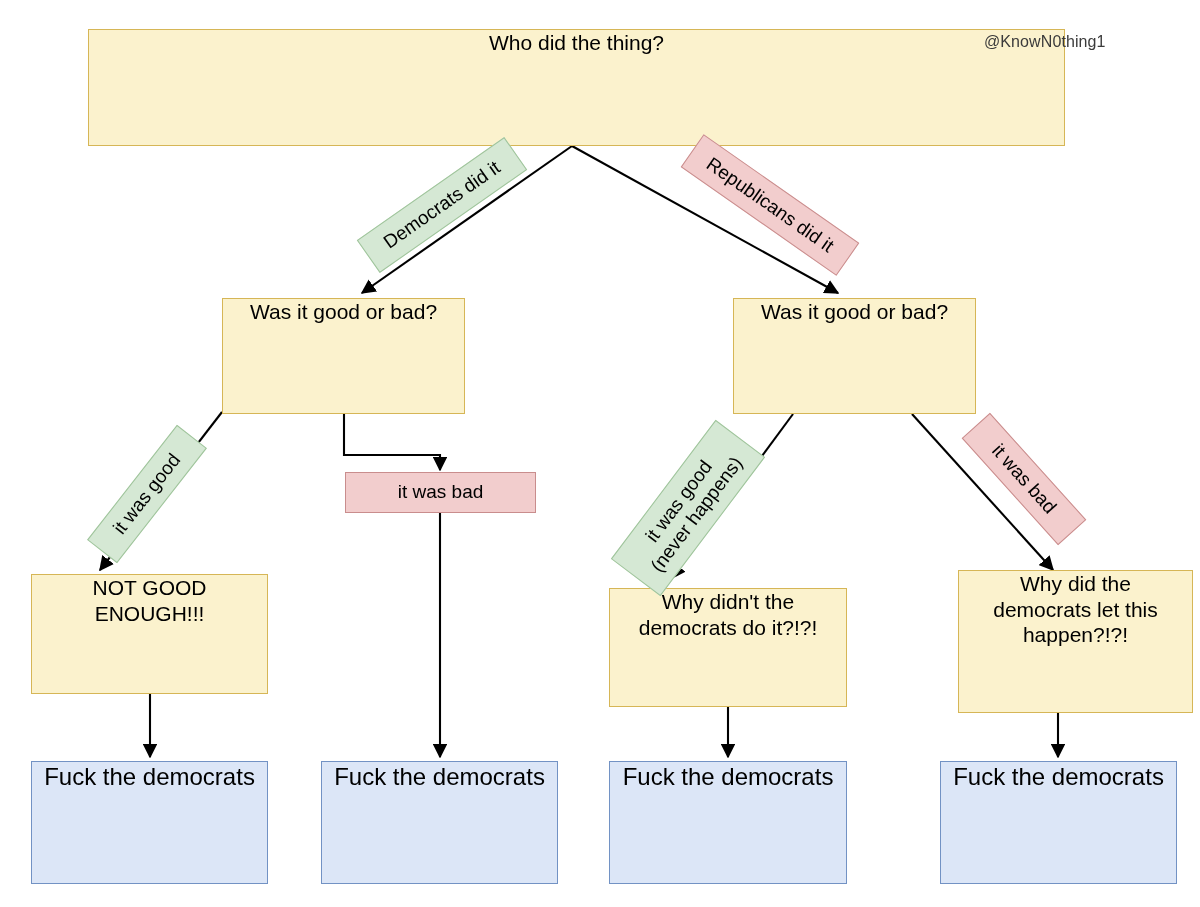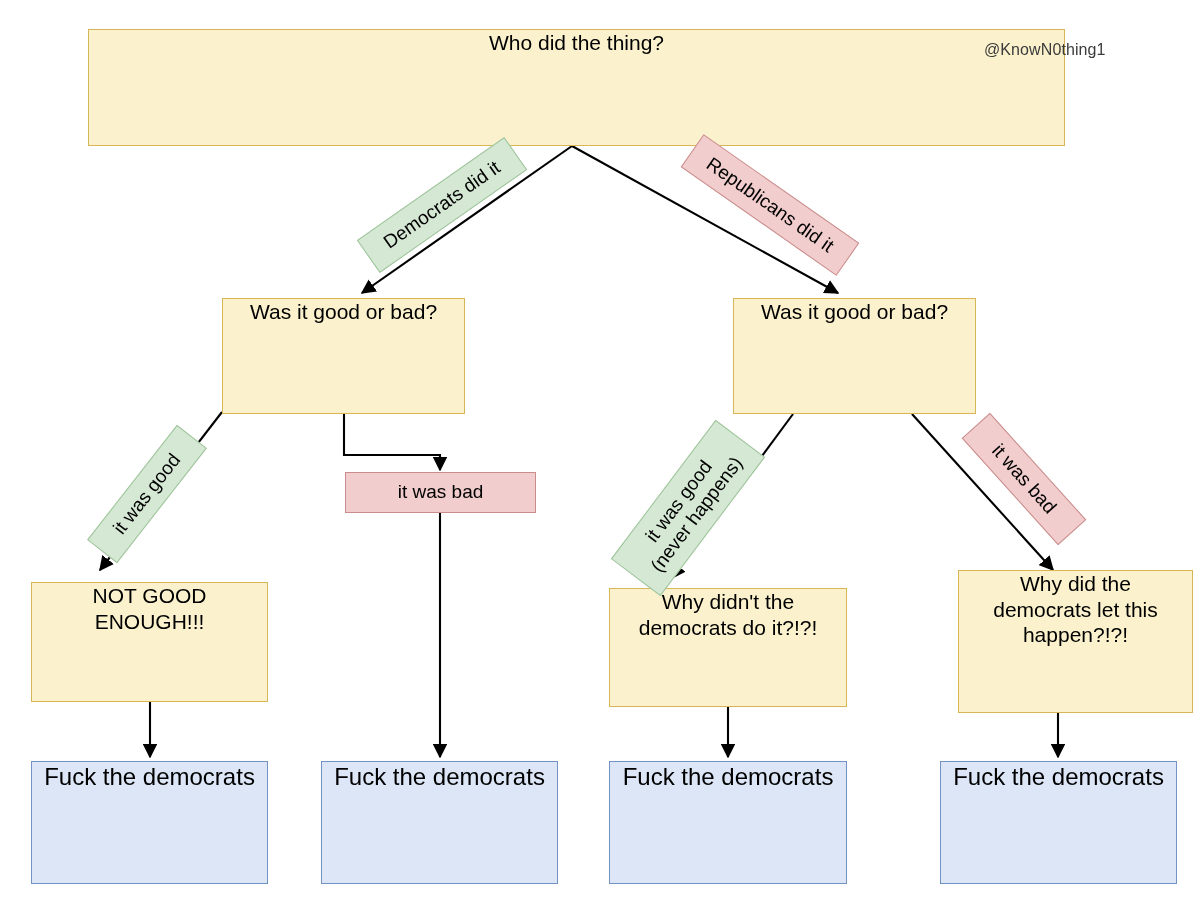--- a/index.html
+++ b/index.html
@@ -61,21 +61,20 @@
   }
   .lbl-pink {
     background: #f2cdcd;
     border: 1.3px solid #c98d8d;
   }
   .watermark {
     position: absolute;
     font-size: 16px;
     color: #3b3b3b;
     letter-spacing: 0.1px;
-    margin-top: 8px;
   }
 </style>
 </head>
 <body>
 
 <div id="canvas">
 
   <svg id="edges" viewBox="0 0 1200 907" xmlns="http://www.w3.org/2000/svg">
     <defs>
       <marker id="arrow" viewBox="0 0 10 10" refX="9" refY="5" markerWidth="7" markerHeight="7" orient="auto-start-reverse">
@@ -109,21 +108,21 @@
   </div>
 
   <div class="node node-question" style="left:222px; top:298px; width:243px; height:116px;">
     <span>Was it good or bad?</span>
   </div>
 
   <div class="node node-question" style="left:733px; top:298px; width:243px; height:116px;">
     <span>Was it good or bad?</span>
   </div>
 
-  <div class="node node-question" style="left:31px; top:574px; width:237px; height:120px;margin-top:8px;">
+  <div class="node node-question" style="left:31px; top:574px; width:237px; height:120px;">
     <span>NOT GOOD
 ENOUGH!!!</span>
   </div>
 
   <div class="node node-question" style="left:609px; top:588px; width:238px; height:119px;">
     <span>Why didn't the
 democrats do it?!?!</span>
   </div>
 
   <div class="node node-question" style="left:942px; top:570px; width:235px; height:143px;margin-left:16px;">

